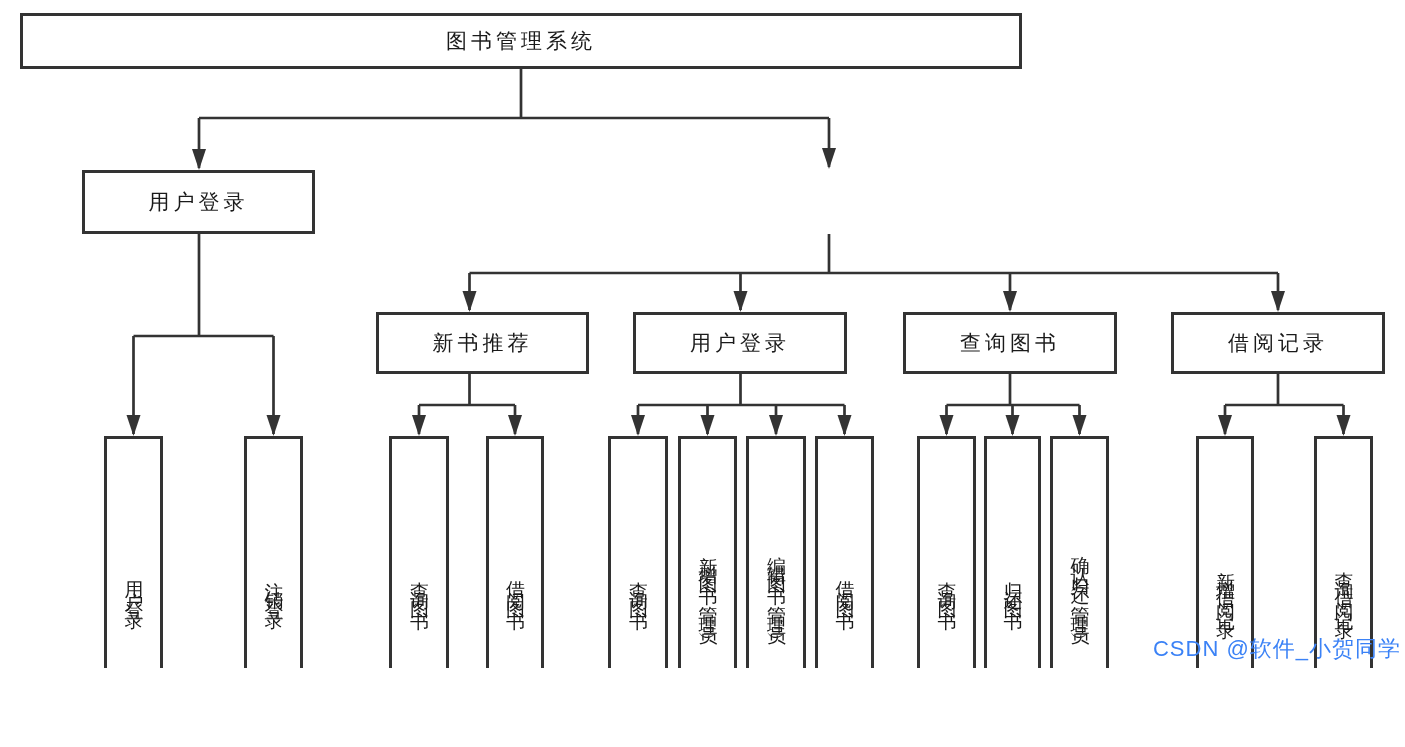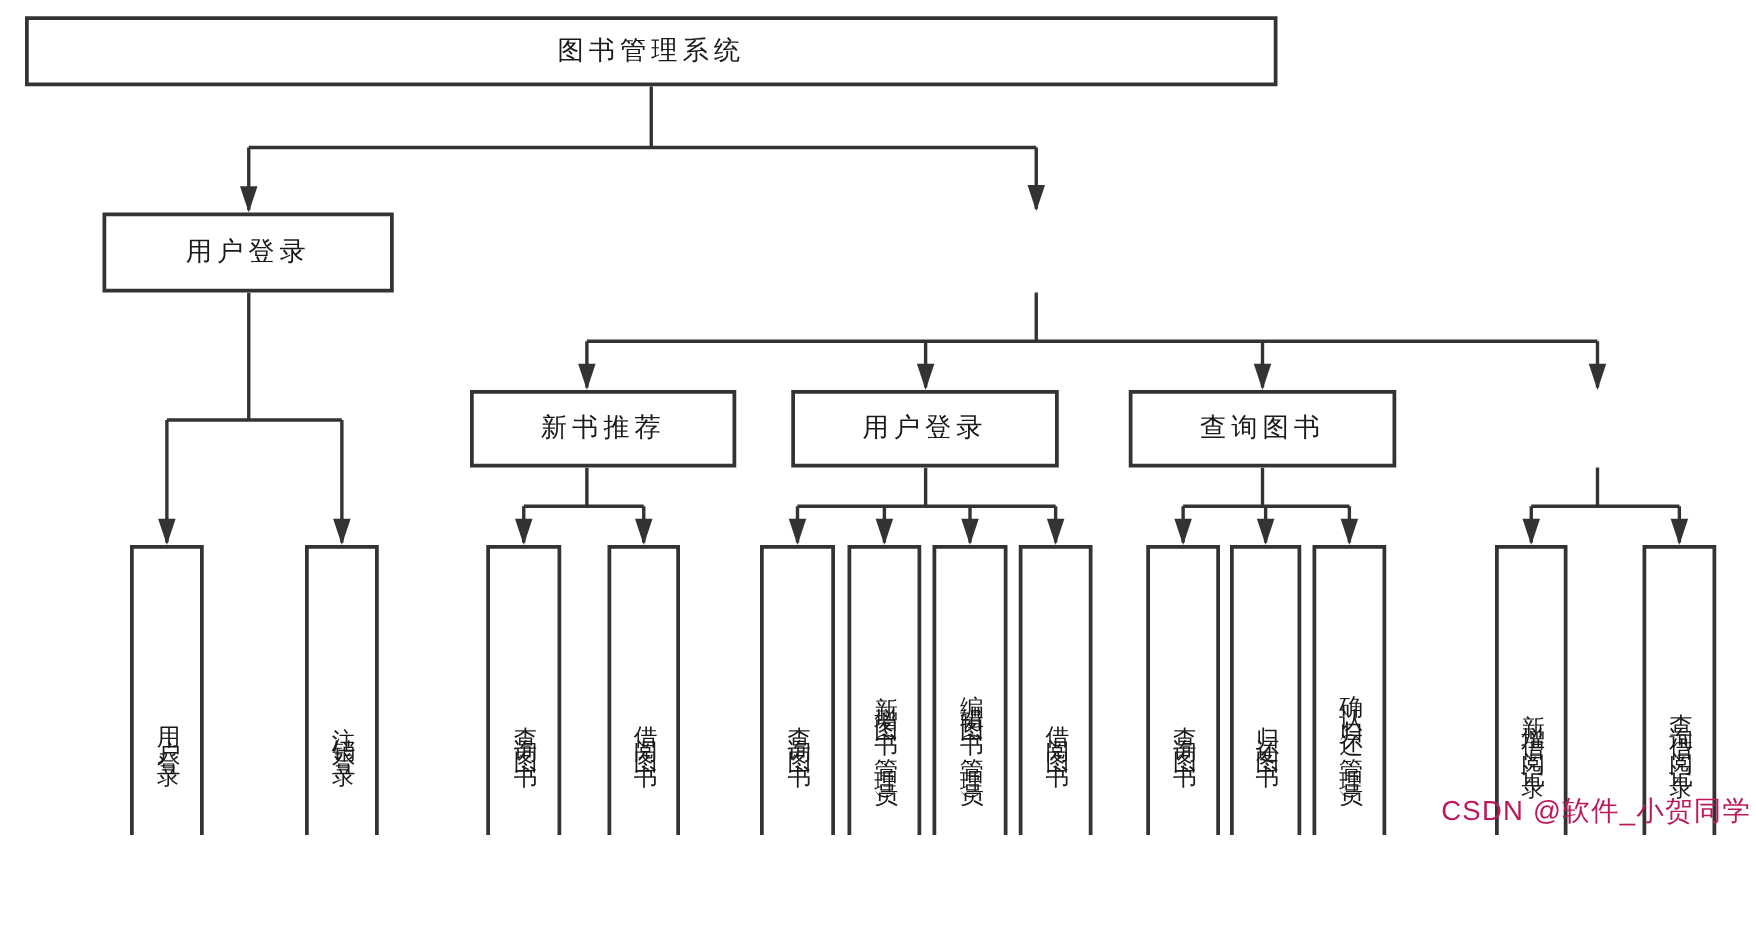--- a/index.html
+++ b/index.html
@@ -34,21 +34,21 @@
     text-orientation:mixed;
     font-size:19px;
     letter-spacing:10px;
     line-height:1.1;
     white-space:nowrap;
   }
   .watermark{
     position:absolute;
     right:4px;bottom:4px;
     font-size:22px;
-    color:#be185d;
+    color:#3b82f6;
     letter-spacing:1px;
     white-space:nowrap;
     z-index:5;
     margin-top:30px;
   }
 </style>
 </head>
 <body>
 
 <div class="canvas">
@@ -95,20 +95,23 @@
 
   <div class="box" style="left:376px;top:312px;width:213px;height:62px">
     <span class="label">新书推荐</span>
   </div>
   <div class="box" style="left:633px;top:312px;width:214px;height:62px">
     <span class="label">用户登录</span>
   </div>
   <div class="box" style="left:903px;top:312px;width:214px;height:62px">
     <span class="label">查询图书</span>
   </div>
+  <div class="box" style="left:1171px;top:312px;width:214px;height:62px">
+    <span class="label">借阅记录</span>
+  </div>
 
   <div class="box" style="left:104px;top:436px;width:59px;height:300px">
     <span class="vtext">用户登录</span>
   </div>
   <div class="box" style="left:244px;top:436px;width:59px;height:300px">
     <span class="vtext">注销登录</span>
   </div>
 
   <div class="box" style="left:389px;top:436px;width:60px;height:300px">
     <span class="vtext">查询图书</span>

